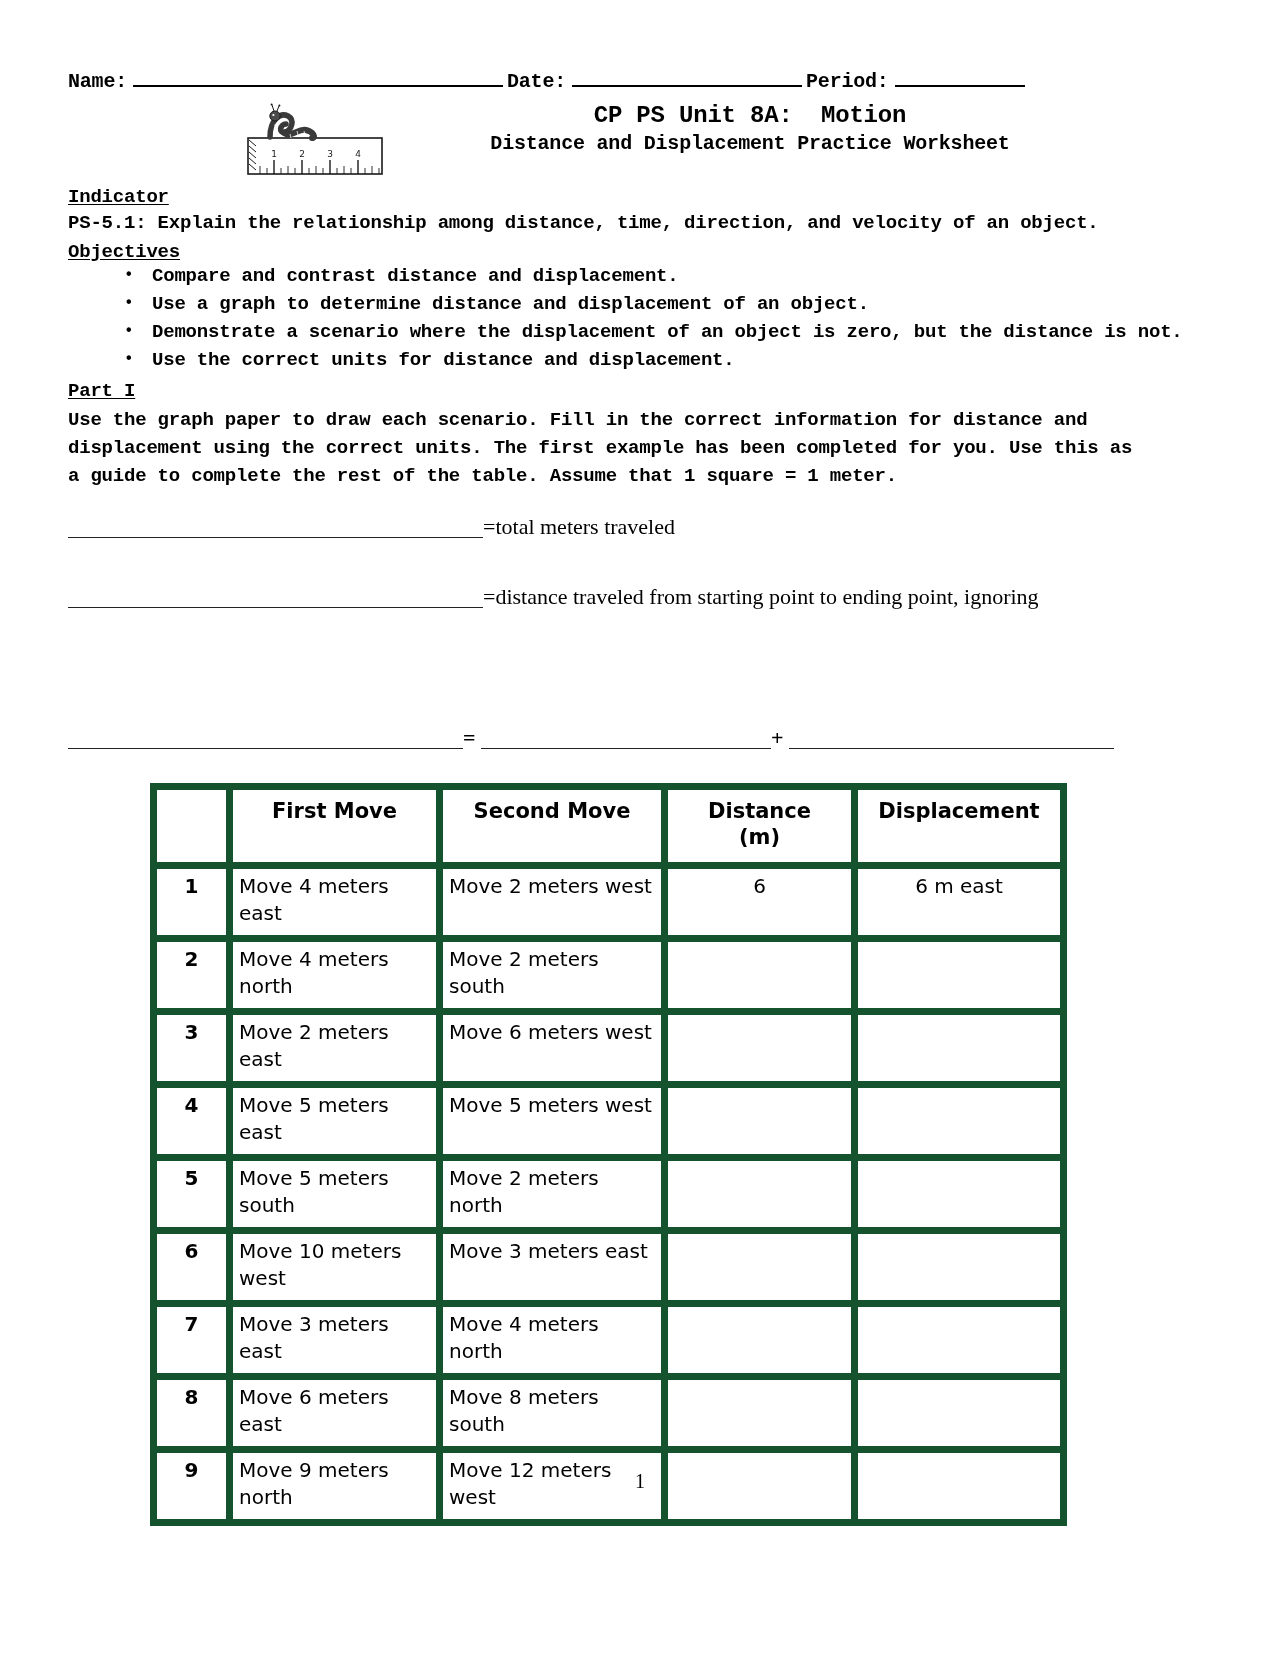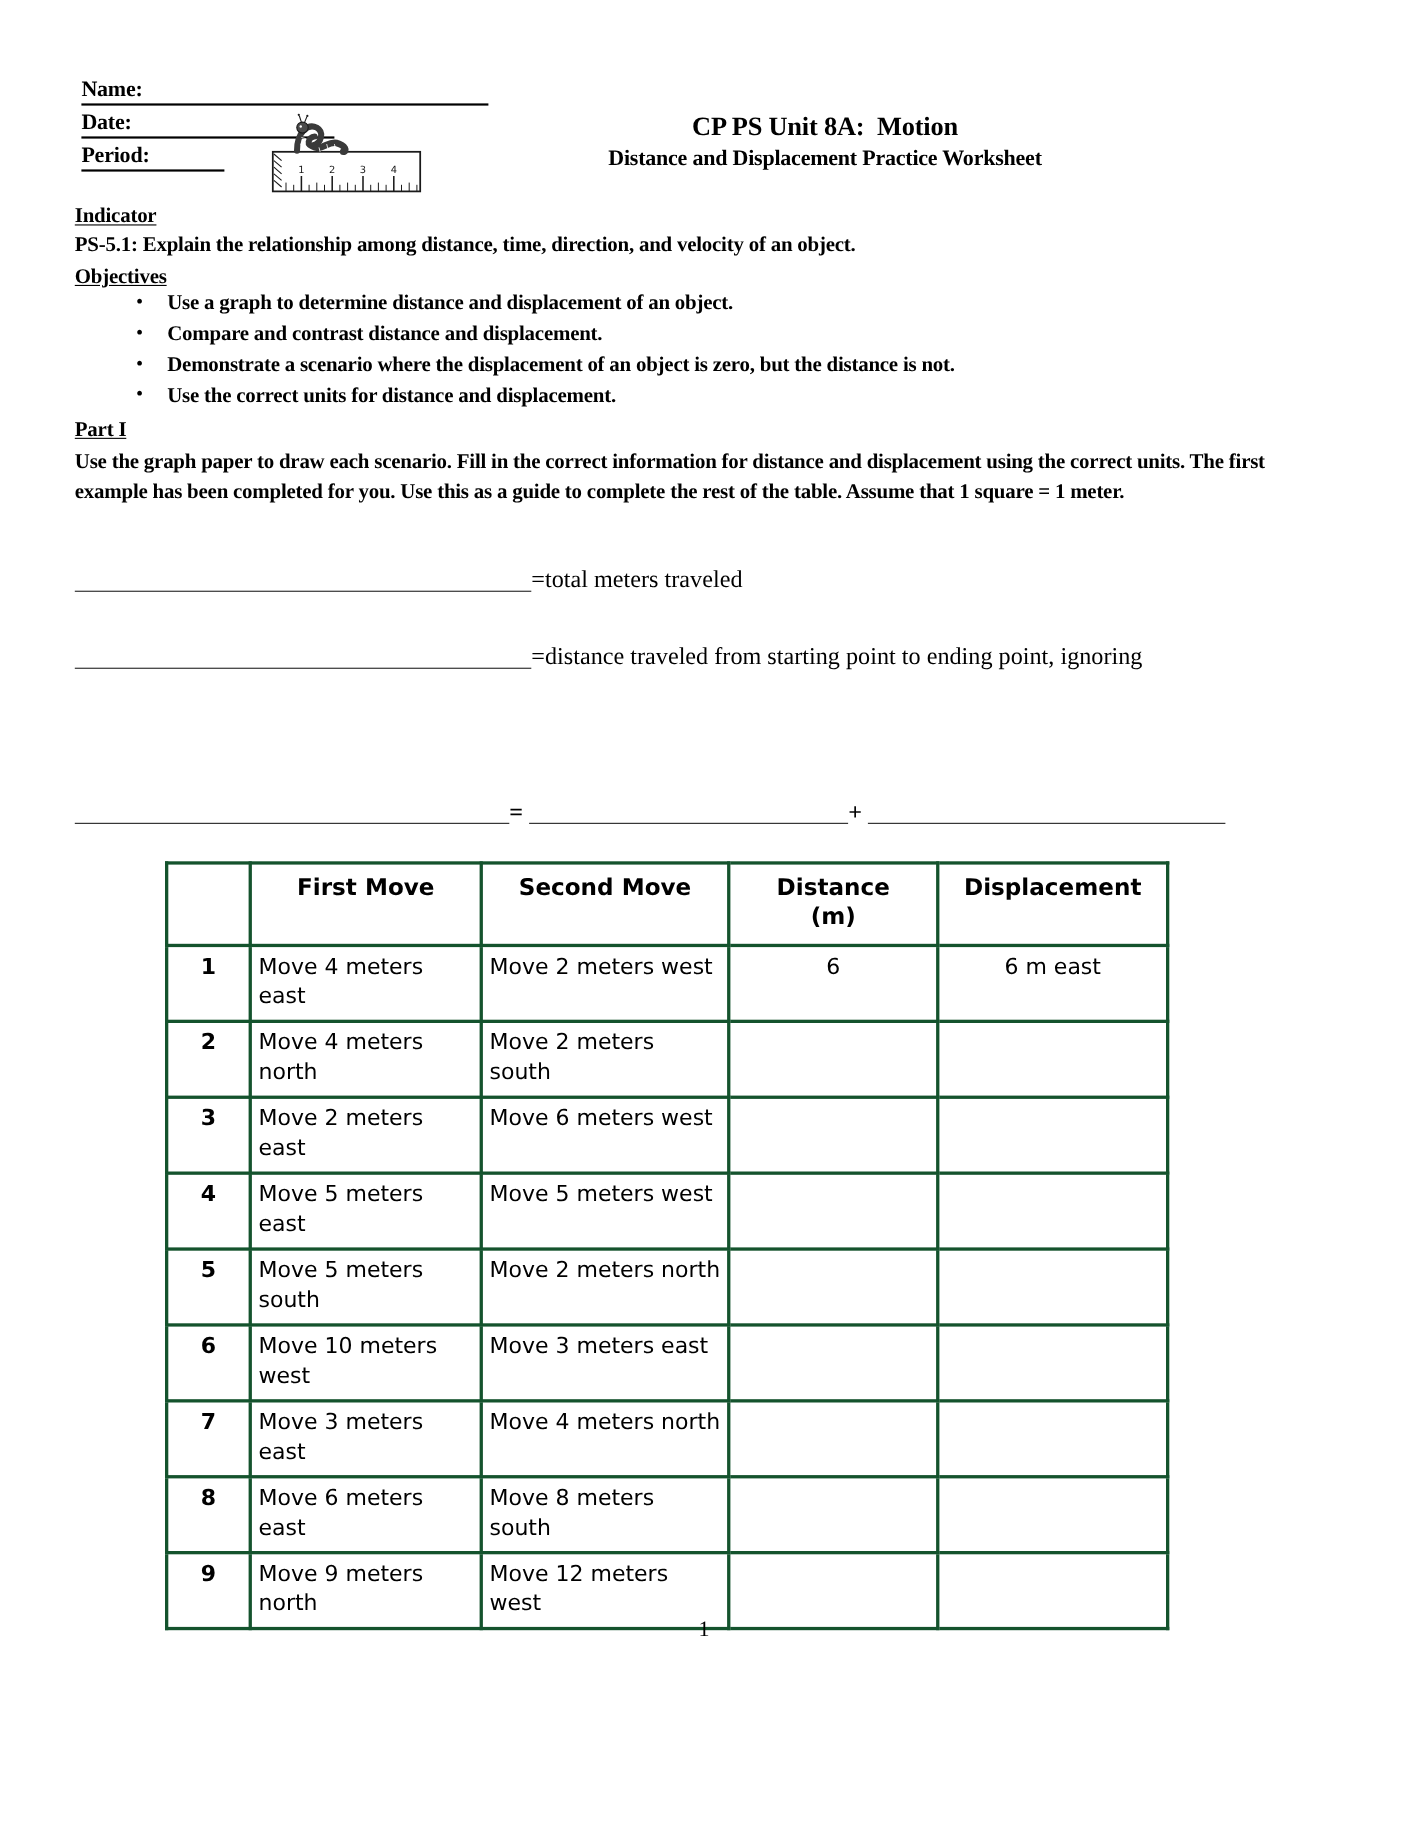--- a/index.html
+++ b/index.html
@@ -18,24 +18,23 @@
   .page {
     position: absolute;
     left: 0; top: 0;
     width: 1280px;
     height: 1656px;
     padding: 0;
   }
 
   
   .hand {
-    font-family: Liberation Serif, serif;
+    font-family: Liberation Mono, monospace;
     font-weight: bold;
     letter-spacing: -0.2px;
-    flex-direction: column;
   }
   .serif {
     font-family: "Liberation Serif", "DejaVu Serif", serif;
   }
 
   
   .idline {
     position: absolute;
     left: 68px;
     top: 70px;
@@ -172,21 +171,21 @@
   table.movetable {
     position: absolute;
     left: 150px;
     top: 783px;
     width: 910px;
     border-collapse: collapse;
     table-layout: fixed;
   }
   table.movetable th,
   table.movetable td {
-    border: 3px solid #14532d;
+    border: 7px solid #14532d;
     vertical-align: top;
     padding: 4px 6px 8px 6px;
     font-family: "DejaVu Sans", sans-serif;
   }
   table.movetable col.c-num   { width: 76px; }
   table.movetable col.c-first { width: 210px; }
   table.movetable col.c-sec   { width: 225px; }
   table.movetable col.c-dist  { width: 190px; }
   table.movetable col.c-disp  { width: 209px; }
 
@@ -307,22 +306,22 @@
   <div class="titleblock">
     <div class="title-line1 hand">CP PS Unit 8A:  Motion</div>
     <div class="title-line2 hand">Distance and Displacement Practice Worksheet</div>
   </div>
 
   <div class="sec hand uline h-indicator">Indicator</div>
   <div class="sec hand p-indicator">PS-5.1:  Explain the relationship among distance, time, direction, and velocity of an object.</div>
 
   <div class="sec hand uline h-objectives">Objectives</div>
   <ul class="objectives hand">
+    <li>Compare and contrast distance and displacement.</li>
     <li>Use a graph to determine distance and displacement of an object.</li>
-    <li>Compare and contrast distance and displacement.</li>
     <li>Demonstrate a scenario where the displacement of an object is zero, but the distance is not.</li>
     <li>Use the correct units for distance and displacement.</li>
   </ul>
 
   <div class="sec hand uline h-parti">Part I</div>
   <div class="sec hand p-parti">Use the graph paper to draw each scenario.  Fill in the correct information for distance and displacement using the correct units.  The first example has been completed for you.  Use this as a guide to complete the rest of the table.  Assume that 1 square = 1 meter.</div>
 
   <div class="defs serif">
     <div class="defrow">
       <span class="blank blank-a"></span><span>=total meters traveled</span>

